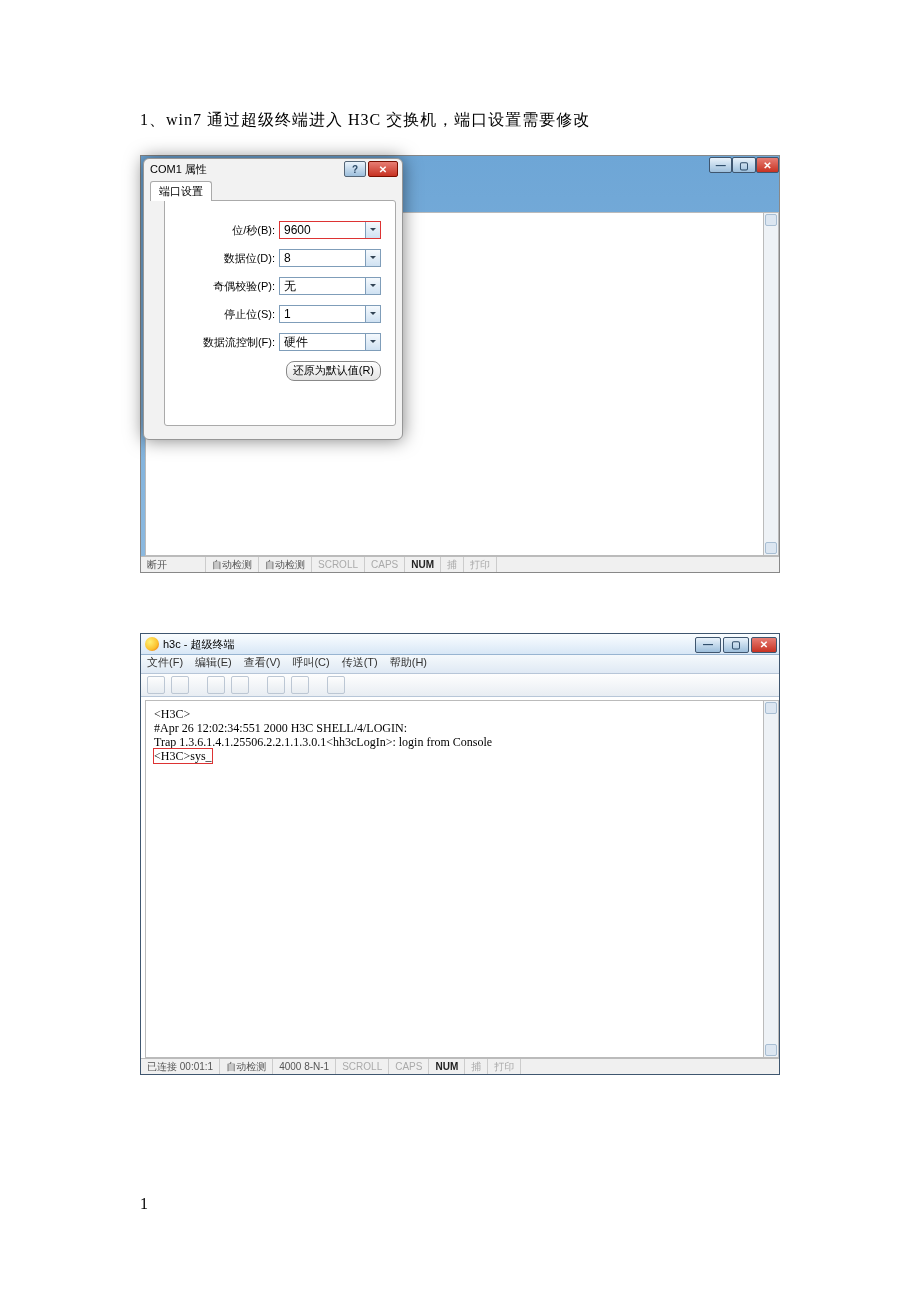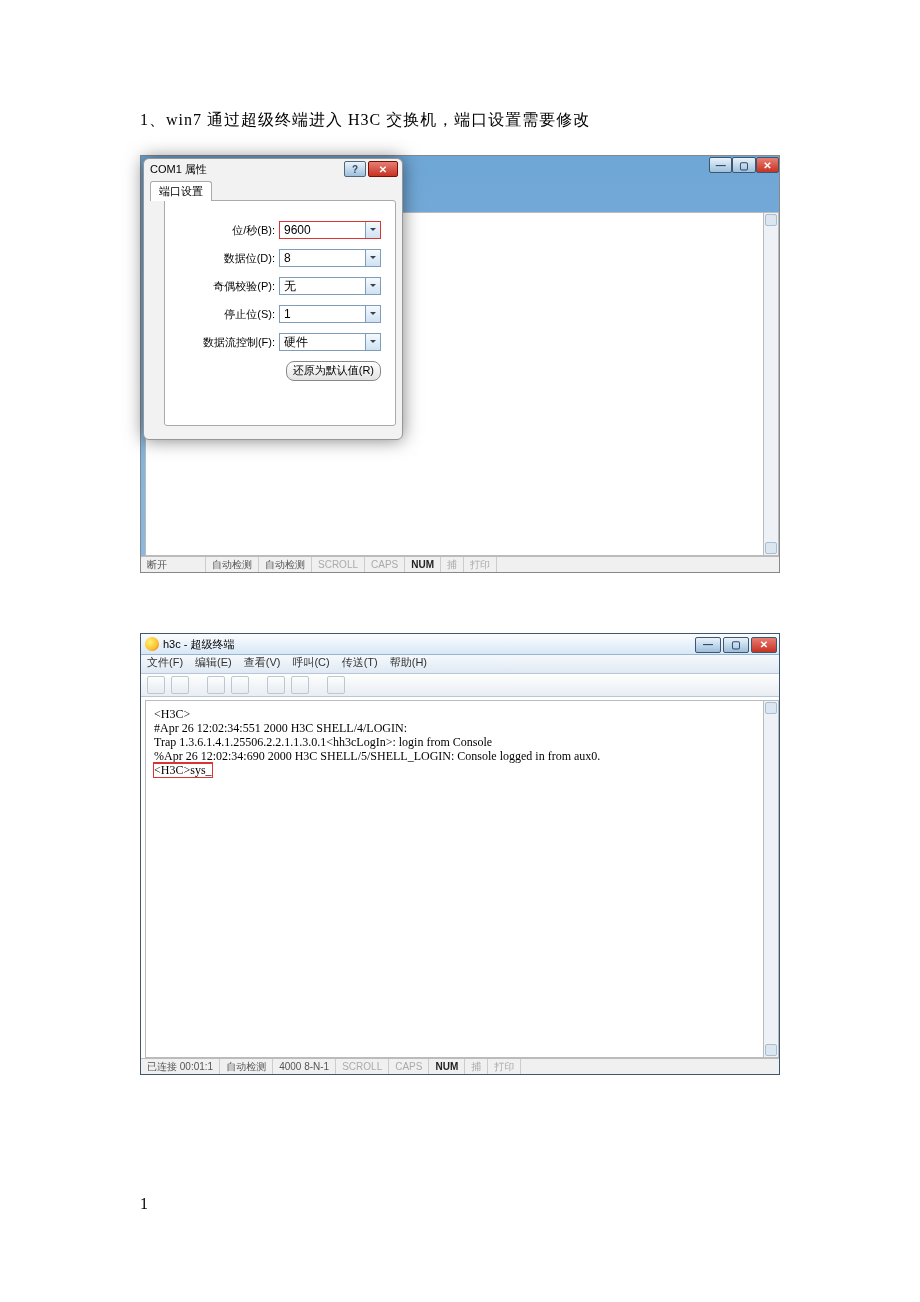--- a/index.html
+++ b/index.html
@@ -341,21 +341,20 @@
       <span class="ticonbtn"></span>
       <span style="width:6px"></span>
       <span class="ticonbtn"></span>
     </div>
 
     <div class="s2-client">
       <div></div>
       <div>&lt;H3C&gt;</div>
       <div>#Apr 26 12:02:34:551 2000 H3C SHELL/4/LOGIN:</div>
       <div> Trap 1.3.6.1.4.1.25506.2.2.1.1.3.0.1&lt;hh3cLogIn&gt;: login from Console</div>
-      <div><span class="redunder">%Apr 26 12</span><span>:02:34:690 2000 H3C SHELL/5/SHELL_LOGIN: Console logged in from aux0.</span></div>
       <div style="display:inline-block" class="redbox">&lt;H3C&gt;sys_</div>
     </div>
     <div class="s2-scroll">
       <div class="nub top"></div>
       <div class="nub bot"></div>
     </div>
 
     <div class="statusbar">
       <div class="stat">已连接 00:01:1</div>
       <div class="stat">自动检测</div>

